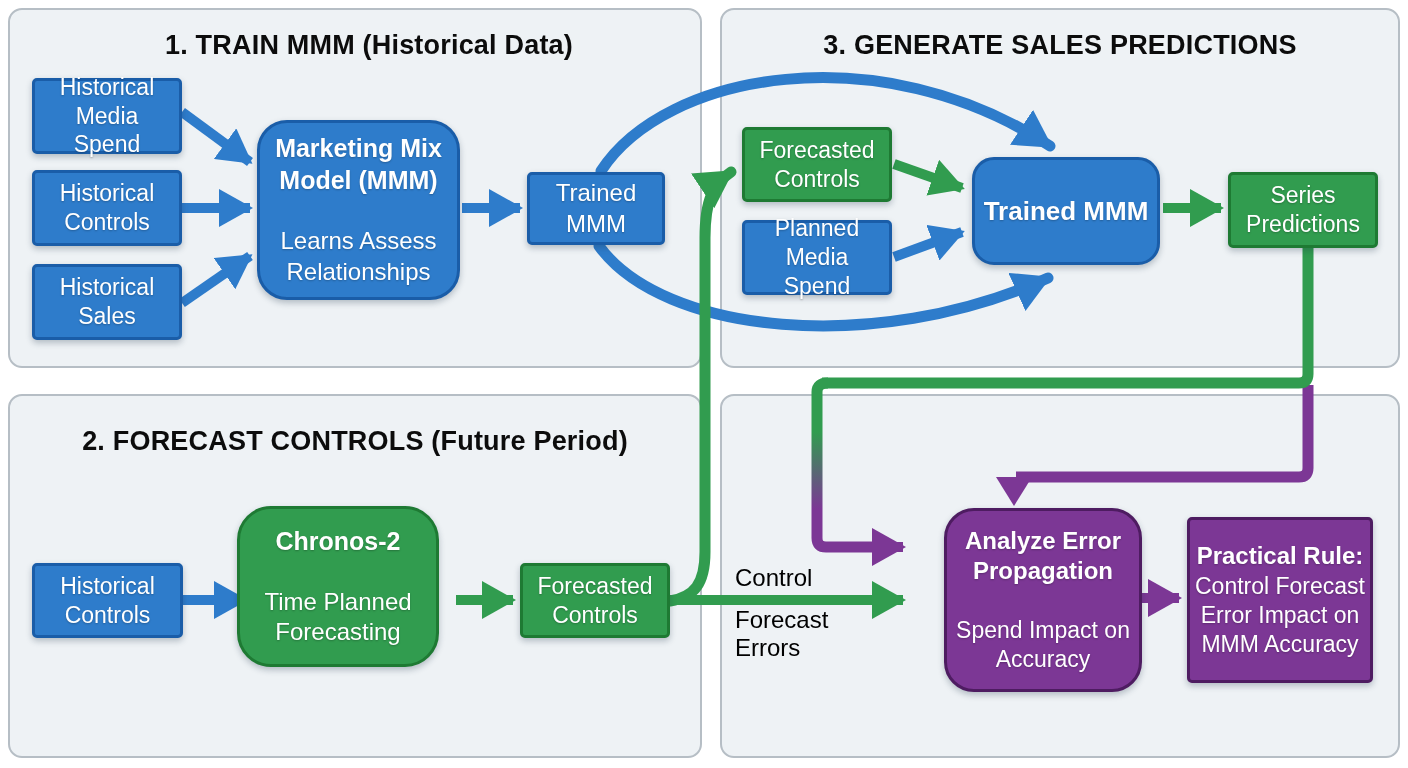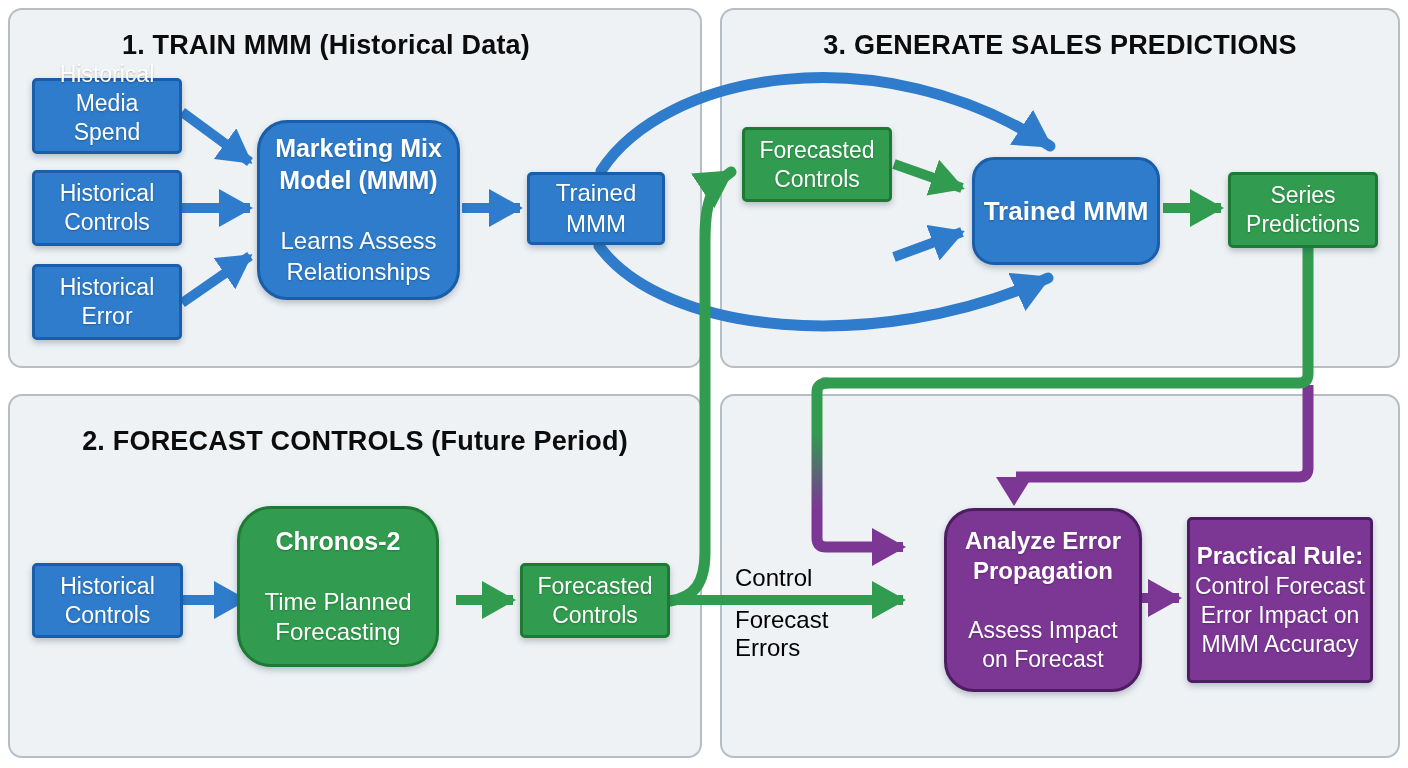--- a/index.html
+++ b/index.html
@@ -39,21 +39,21 @@
 </head>
 <body>
 
 <div class="canvas">
 
   <div class="panel" style="left:8px;top:8px;width:694px;height:360px;"></div>
   <div class="panel" style="left:720px;top:8px;width:680px;height:360px;"></div>
   <div class="panel" style="left:8px;top:394px;width:694px;height:364px;"></div>
   <div class="panel" style="left:720px;top:394px;width:680px;height:364px;"></div>
 
-  <div class="qtitle" style="left:4px;top:30px;width:644px;">1. TRAIN MMM (Historical Data)</div>
+  <div class="qtitle" style="left:11px;top:30px;width:644px;padding-left:36px;">1. TRAIN MMM (Historical Data)</div>
   <div class="qtitle" style="left:720px;top:30px;width:680px;">3. GENERATE SALES PREDICTIONS</div>
   <div class="qtitle" style="left:8px;top:426px;width:694px;">2. FORECAST CONTROLS (Future Period)</div>
 
   <svg class="connectors" width="1408" height="768" viewBox="0 0 1408 768">
     <defs>
       <marker id="mB" markerUnits="strokeWidth" markerWidth="3.4" markerHeight="3.8" refX="3.1" refY="1.9" orient="auto">
         <path d="M0,0 L3.4,1.9 L0,3.8 Z" fill="#2e7ccb"></path>
       </marker>
       <marker id="mG" markerUnits="strokeWidth" markerWidth="3.4" markerHeight="3.8" refX="3.1" refY="1.9" orient="auto">
         <path d="M0,0 L3.4,1.9 L0,3.8 Z" fill="#319c4f"></path>
@@ -91,39 +91,42 @@
 
     <path d="M 670,600 L 903,600" fill="none" stroke="#319c4f" stroke-width="10" marker-end="url(#mG)"></path>
 
     <path d="M 894,164 L 962,188" fill="none" stroke="#319c4f" stroke-width="10" marker-end="url(#mG)"></path>
     <path d="M 894,257 L 962,232" fill="none" stroke="#2e7ccb" stroke-width="10" marker-end="url(#mB)"></path>
     <path d="M 1163,208 L 1221,208" fill="none" stroke="#319c4f" stroke-width="10" marker-end="url(#mG)"></path>
 
     <path d="M 1113,598 L 1179,598" fill="none" stroke="#7c3795" stroke-width="10" marker-end="url(#mP)"></path>
   </svg>
 
-  <div class="node blue" style="left:32px;top:78px;width:150px;height:76px;justify-content:flex-end;">
+  <div class="node blue" style="left:32px;top:78px;width:150px;height:76px;">
     <span>Historical Media Spend</span>
   </div>
   <div class="node blue" style="left:32px;top:170px;width:150px;height:76px;">
     <span>Historical Controls</span>
   </div>
   <div class="node blue" style="left:32px;top:264px;width:150px;height:76px;">
-    <span>Historical Error</span>
+    <span>Historical Sales</span>
   </div>
   <div class="node blue round gap26" style="left:257px;top:120px;width:203px;height:180px;">
     <span class="t" style="font-size:25px;">Marketing Mix Model (MMM)</span>
     <span style="font-size:24px;">Learns Assess Relationships</span>
   </div>
   <div class="node blue med24" style="left:527px;top:172px;width:138px;height:73px;">
     <span style="width:110px;">Trained MMM</span>
   </div>
 
   <div class="node green" style="left:742px;top:127px;width:150px;height:75px;">
     <span>Forecasted Controls</span>
+  </div>
+  <div class="node blue" style="left:742px;top:220px;width:150px;height:75px;">
+    <span>Planned Media Spend</span>
   </div>
   <div class="node blue round-sm bold26" style="left:972px;top:157px;width:188px;height:108px;">
     <span>Trained MMM</span>
   </div>
   <div class="node green" style="left:1228px;top:172px;width:150px;height:76px;">
     <span style="width:130px;">Series Predictions</span>
   </div>
 
   <div class="node blue" style="left:32px;top:563px;width:151px;height:75px;">
     <span>Historical Controls</span>
@@ -131,21 +134,21 @@
   <div class="node green round gap30" style="left:237px;top:506px;width:202px;height:161px;border-radius:34px;">
     <span class="t" style="font-size:25px;">Chronos-2</span>
     <span style="font-size:24px;">Time Planned Forecasting</span>
   </div>
   <div class="node green" style="left:520px;top:563px;width:150px;height:75px;">
     <span>Forecasted Controls</span>
   </div>
 
   <div class="node purple round gap26" style="left:944px;top:508px;width:198px;height:184px;">
     <span class="t" style="font-size:24px;">Analyze Error Propagation</span>
-    <span>Assess Impact on Forecast</span>
+    <span>Spend Impact on Accuracy</span>
   </div>
   <div class="node purple" style="left:1187px;top:517px;width:186px;height:166px;border-radius:5px;">
     <span class="t" style="font-size:24px;">Practical Rule:</span>
     <span style="width:170px;">Control Forecast Error Impact on MMM Accuracy</span>
   </div>
 
   <div class="edge-label" style="left:735px;top:564px;width:150px;">Control</div>
   <div class="edge-label" style="left:735px;top:606px;width:150px;">Forecast</div>
   <div class="edge-label" style="left:735px;top:634px;width:150px;">Errors</div>
 

